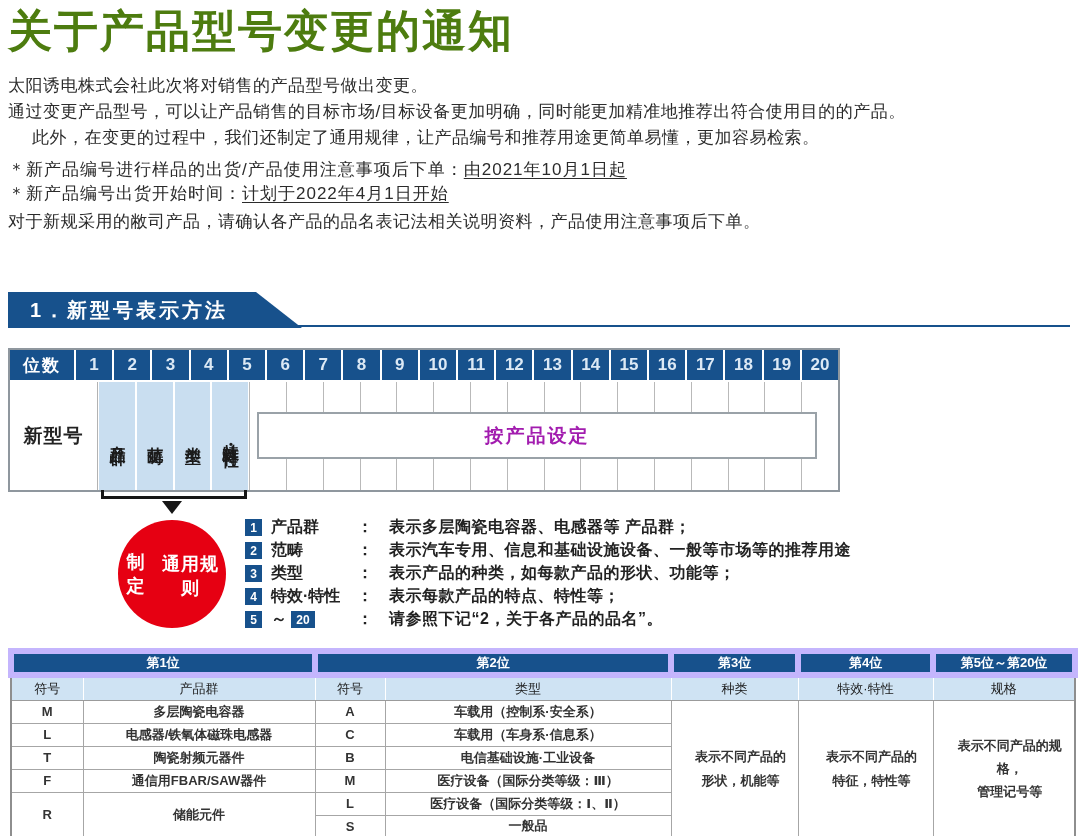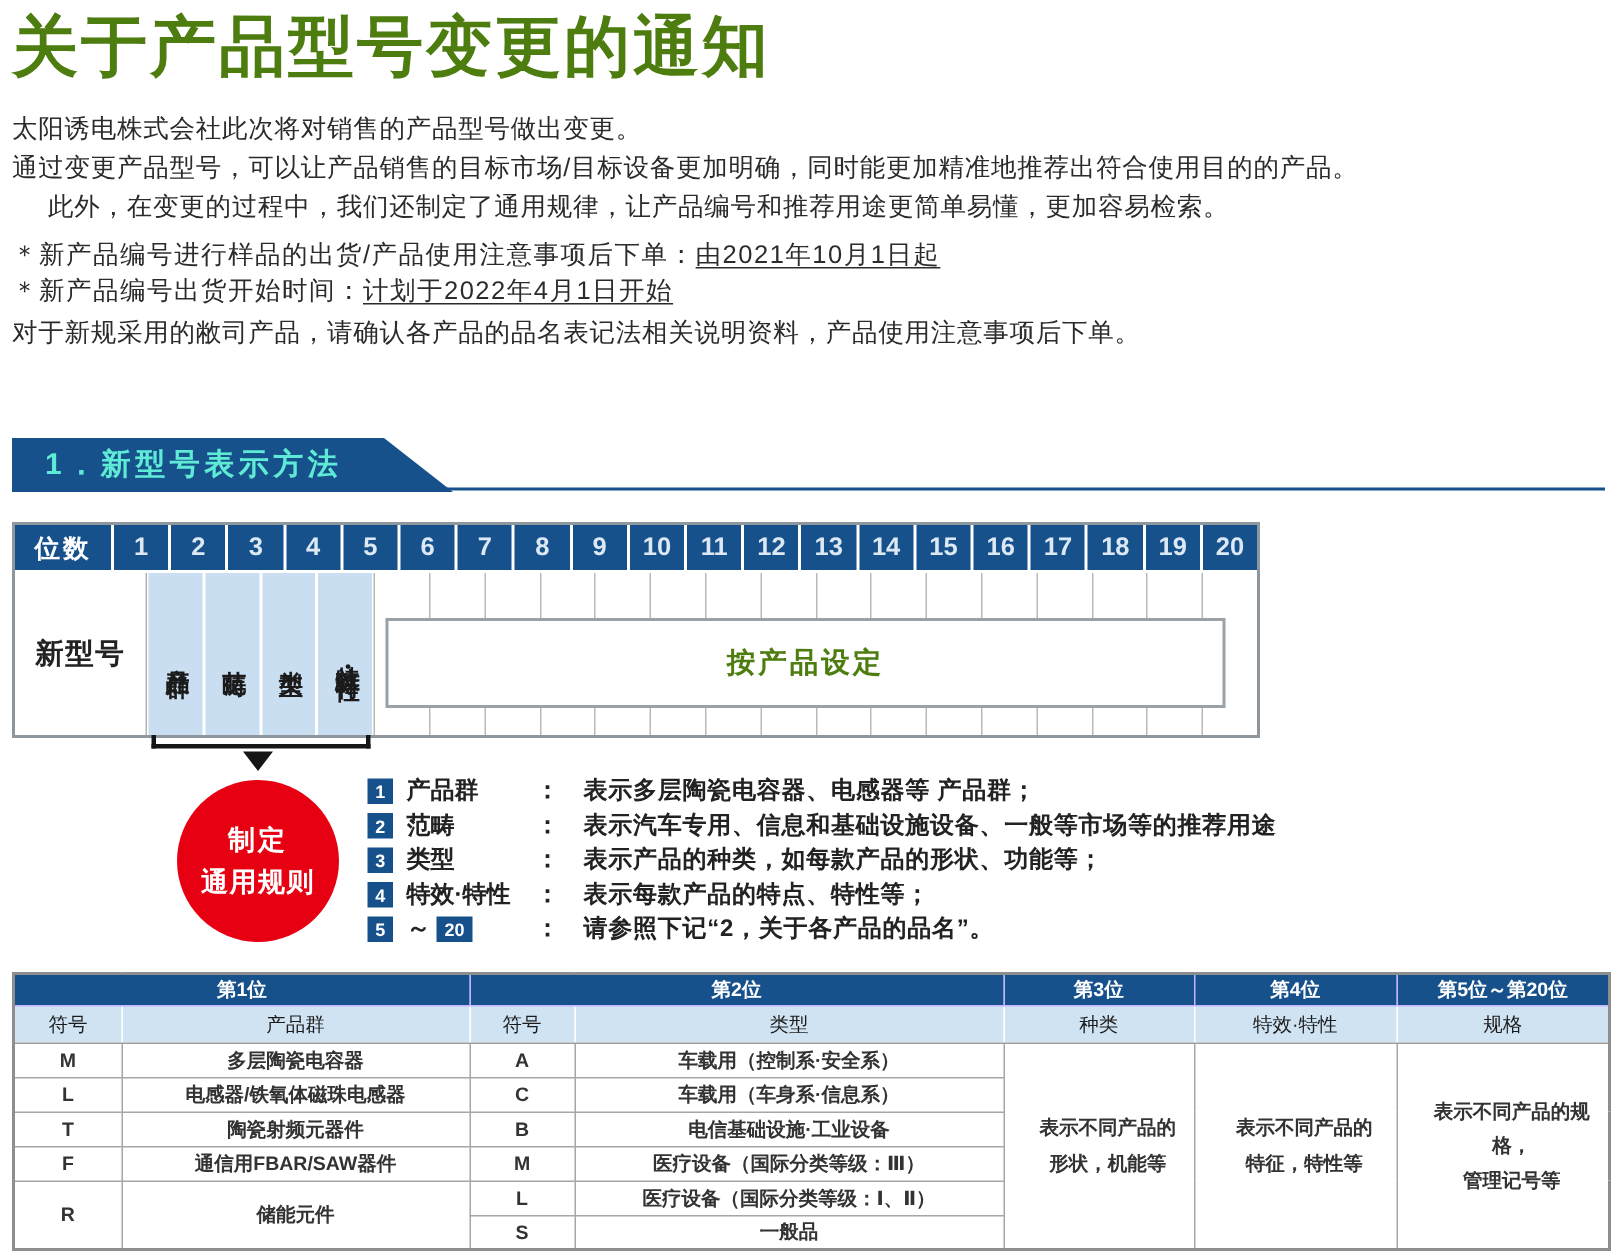--- a/index.html
+++ b/index.html
@@ -12,21 +12,21 @@
     color:#4d7c0f; letter-spacing:2px; }
   .para { position:absolute; left:8px; font-size:17px; font-weight:400; color:#2b2b2b;
     letter-spacing:0.5px; white-space:nowrap; }
   .p1 { top:74px; } .p2 { top:100px; } .p3 { top:126px;margin-left:24px; }
   .star1 { top:158px; letter-spacing:1px; } .star2 { top:182px; letter-spacing:1px; }
   .note { top:210px; }
   .uline { text-decoration:underline; text-underline-offset:3px; }
 
   
   .banner { position:absolute; left:8px; top:292px; width:294px; height:36px;
-    background:#17518c; color:#5eead4; font-size:20px; font-weight:700; letter-spacing:3px;
+    background:#17518c; color:#ffffff; font-size:20px; font-weight:700; letter-spacing:3px;
     line-height:36px; padding-left:22px; z-index:2;
     clip-path:polygon(0 0, 248px 0, 294px 100%, 0 100%); }
   .banner-line { position:absolute; left:8px; top:325px; width:1062px; height:2px;
     background:#17518c; z-index:1; }
 
   
   .digit-table { position:absolute; left:8px; top:348px; width:832px;
     border:2px solid #8f979e; background:#fff; }
   .dt-header { display:flex; gap:2px; height:30px; background:#fff; }
   .dt-corner { width:64px; flex:none; background:#17518c; color:#fff; font-size:17px;
@@ -37,34 +37,34 @@
   .dt-row-label { width:88px; flex:none; background:#fff; color:#222; font-size:19px;
     font-weight:700; display:flex; align-items:center; justify-content:center;
     border-right:1px solid #b3b3b3; letter-spacing:1px; }
   .dt-cells { flex:1; display:flex; }
   .digit-body-cell { flex:1; }
   .digit-body-cell.filled { background:#c9def0; margin:0 1px; display:flex;
     align-items:center; justify-content:center; }
   .digit-body-cell.filled span { writing-mode:vertical-rl; font-size:16px; font-weight:700;
     color:#1b1b1b; letter-spacing:2px; }
   .digit-body-cell.empty { background:#fff; border-left:1px solid #b9b9b9; }
-  .set-box { position:absolute; left:247px; top:30px; width:560px; height:60px;
+  .set-box { position:absolute; left:247px; top:30px; width:560px; height:47px;
     background:#fff; border:2px solid #9aa2a8; display:flex; align-items:center;
-    justify-content:center; font-size:19px; font-weight:700; color:#4d7c0f;
+    justify-content:center; font-size:19px; font-weight:700; color:#a21caf;
     letter-spacing:2px; z-index:3; }
 
   
   .bracket { position:absolute; left:101px; top:490px; width:146px; height:9px;
     border-left:3px solid #161616; border-right:3px solid #161616;
     border-bottom:3px solid #161616; }
   .bracket-arrow { position:absolute; left:162px; top:501px; width:0; height:0;
     border-left:10px solid transparent; border-right:10px solid transparent;
     border-top:13px solid #161616; }
   .badge { position:absolute; left:118px; top:520px; width:108px; height:108px;
-    border-radius:50%; background:#e60012; color:#fff; display:flex; flex-direction:column;
+    border-radius:50%; background:#e60012; color:#fff; display:flex; flex-direction:row;
     align-items:center; justify-content:center; text-align:center; }
   .badge .b1 { font-size:18px; font-weight:700; letter-spacing:2px; }
   .badge .b2 { font-size:18px; font-weight:700; letter-spacing:1px; margin-top:4px; }
 
   
   .legend { position:absolute; left:245px; top:516px; }
   .legend-row { display:flex; align-items:center; height:23px; font-size:16px;
     font-weight:700; color:#222; }
   .num-box { width:17px; height:17px; flex:none; background:#17518c; color:#fff;
     font-size:12px; font-weight:700; display:flex; align-items:center; justify-content:center;
@@ -73,21 +73,21 @@
   .label-area { width:86px; flex:none; display:flex; align-items:center; }
   .tilde { margin-right:4px; }
   .colon { margin-right:16px; }
   .desc { white-space:nowrap; letter-spacing:0.5px; }
 
   
   .code-table { position:absolute; left:8px; top:648px; width:1064px;
     border-collapse:collapse; table-layout:fixed; border:2px solid #8e8e8e; }
   .code-table th, .code-table td { text-align:center; vertical-align:middle; }
   .grp th { background:#17518c; color:#fff; font-size:13px; font-weight:700;
-    height:21px; border:1px solid #c4b5fd; }
+    height:21px; border:6px solid #c4b5fd; }
   .sub th { background:#cfe3f3; color:#1b1b1b; font-size:13px; font-weight:400;
     height:25px; border:1px solid #fff; border-bottom:1px solid #9b9b9b; }
   .code-table tbody td { background:#fff; color:#333; font-size:13px; font-weight:700;
     height:23px; border:1px solid #a6a6a6; }
   .code-table .merged { white-space:pre-line; line-height:1.8;padding-left:12px; }
 </style>
 </head>
 <body>
 
 <div class="stage">

